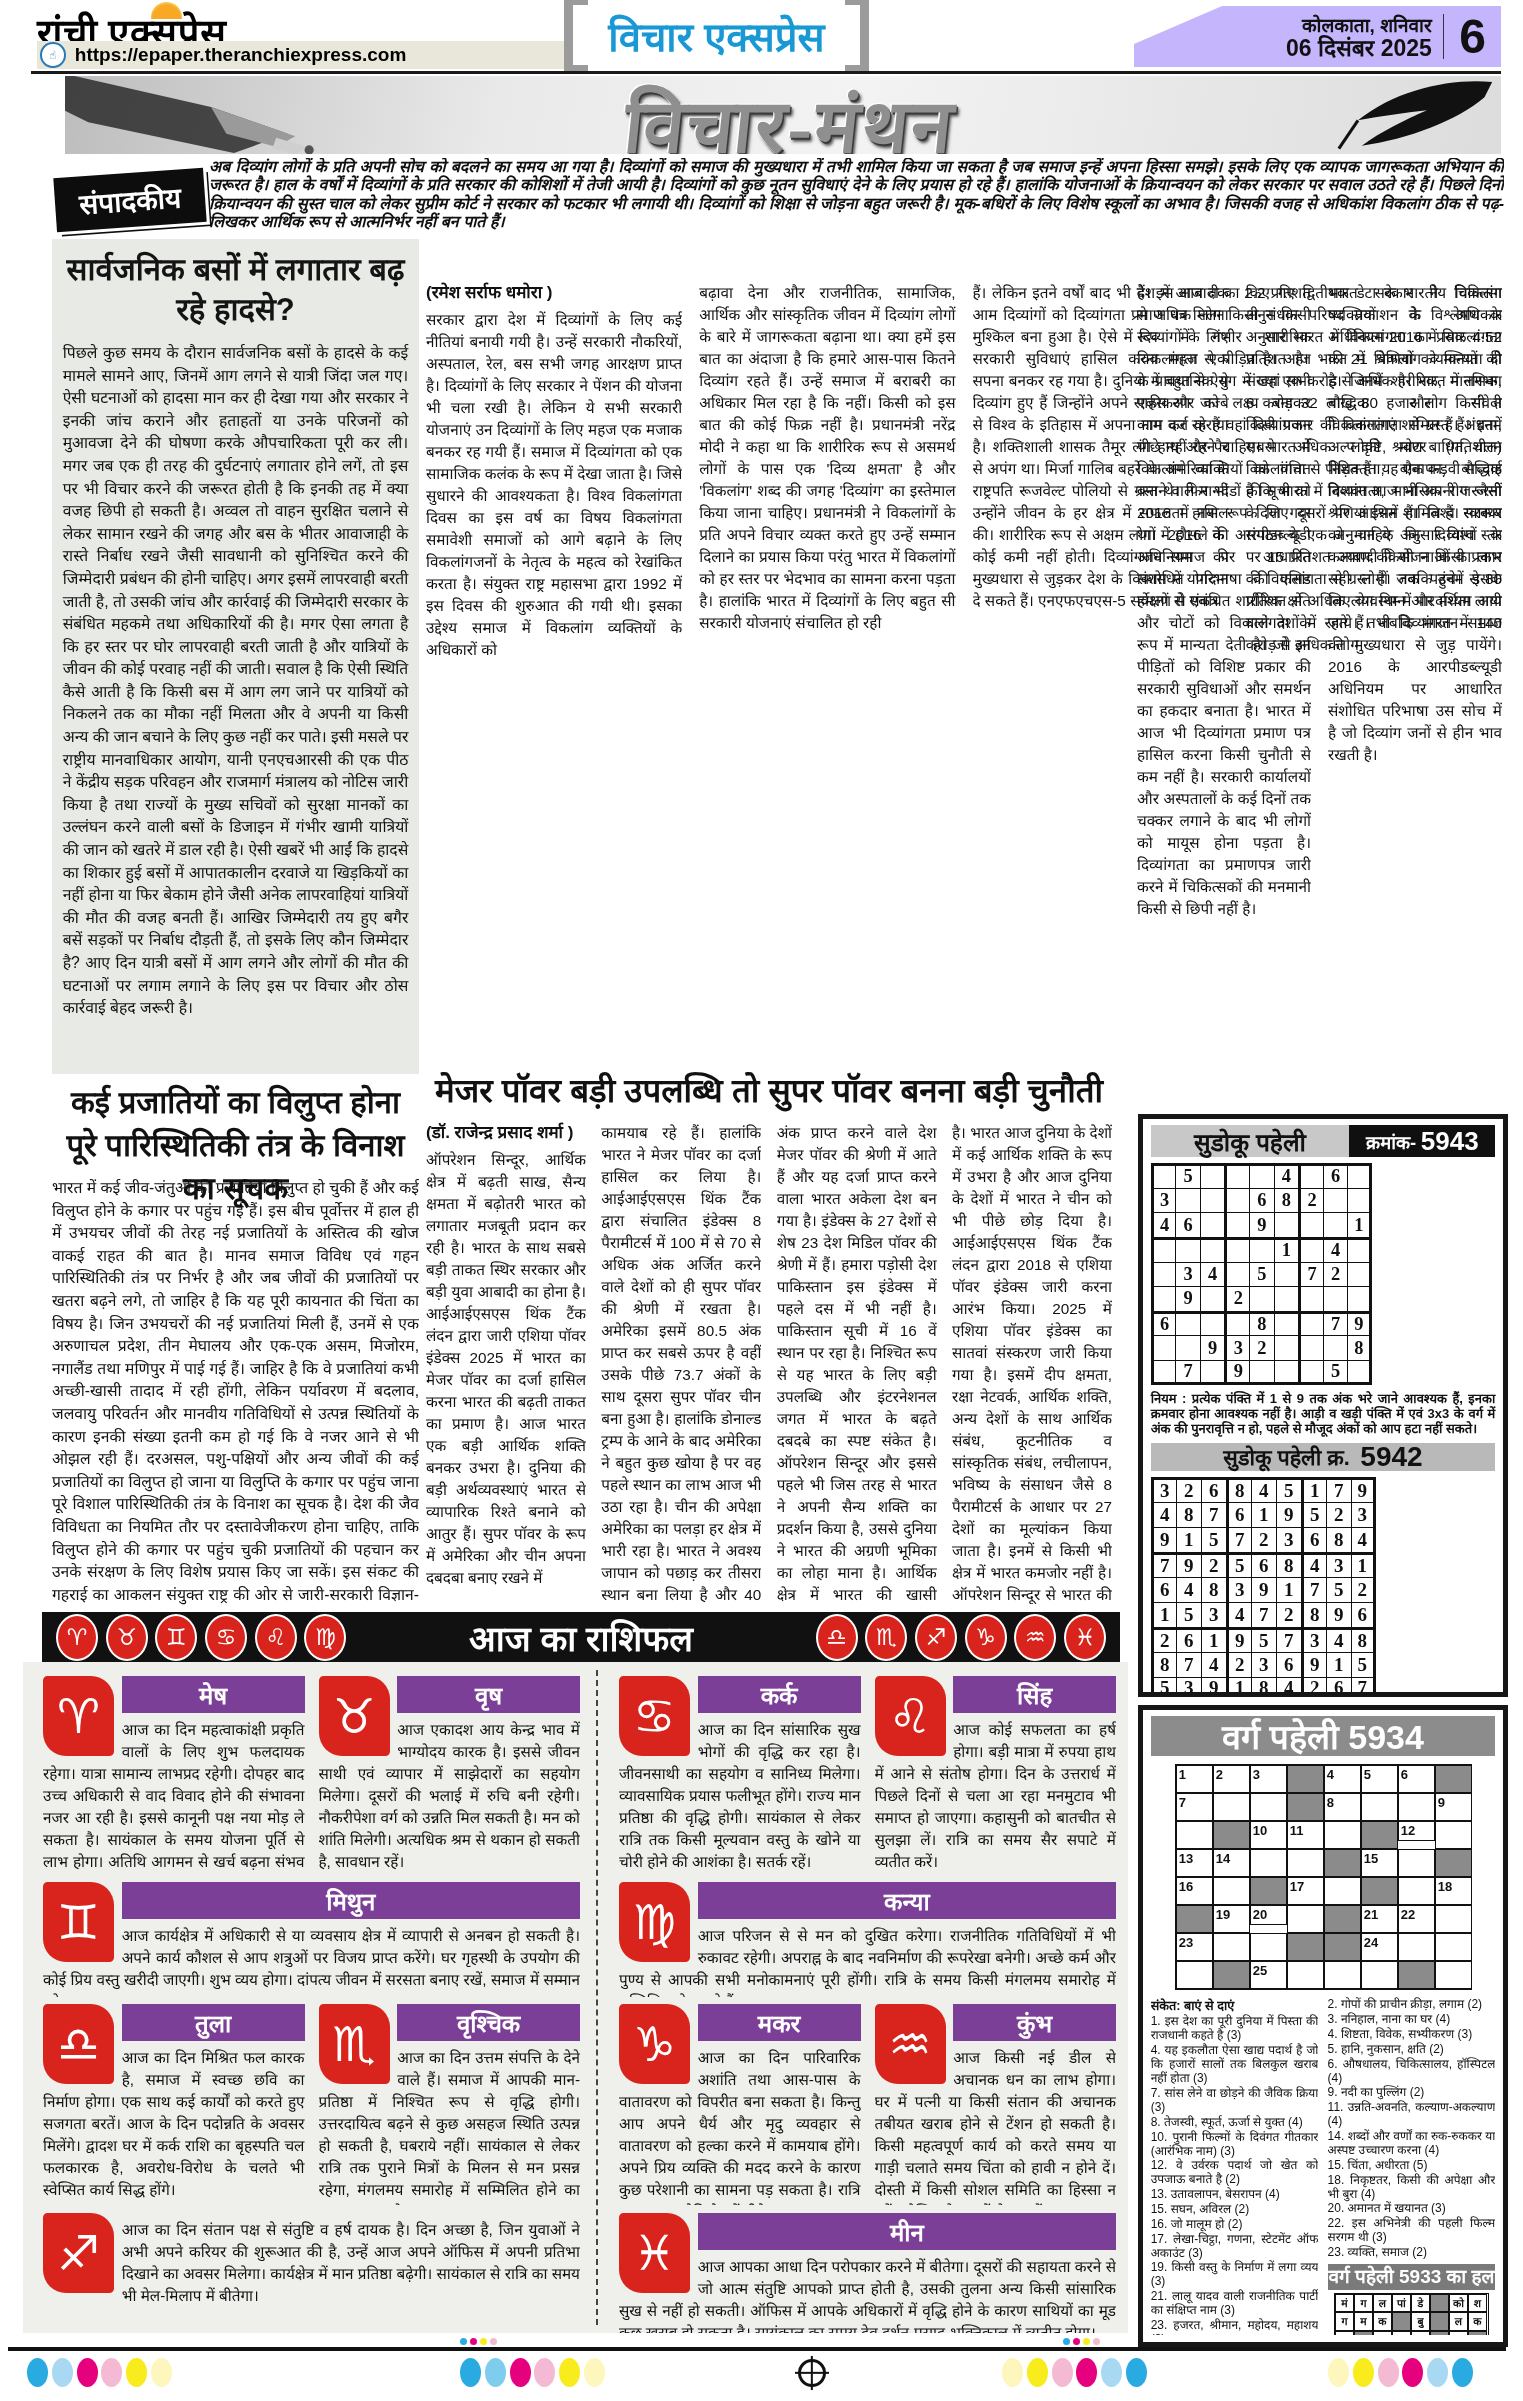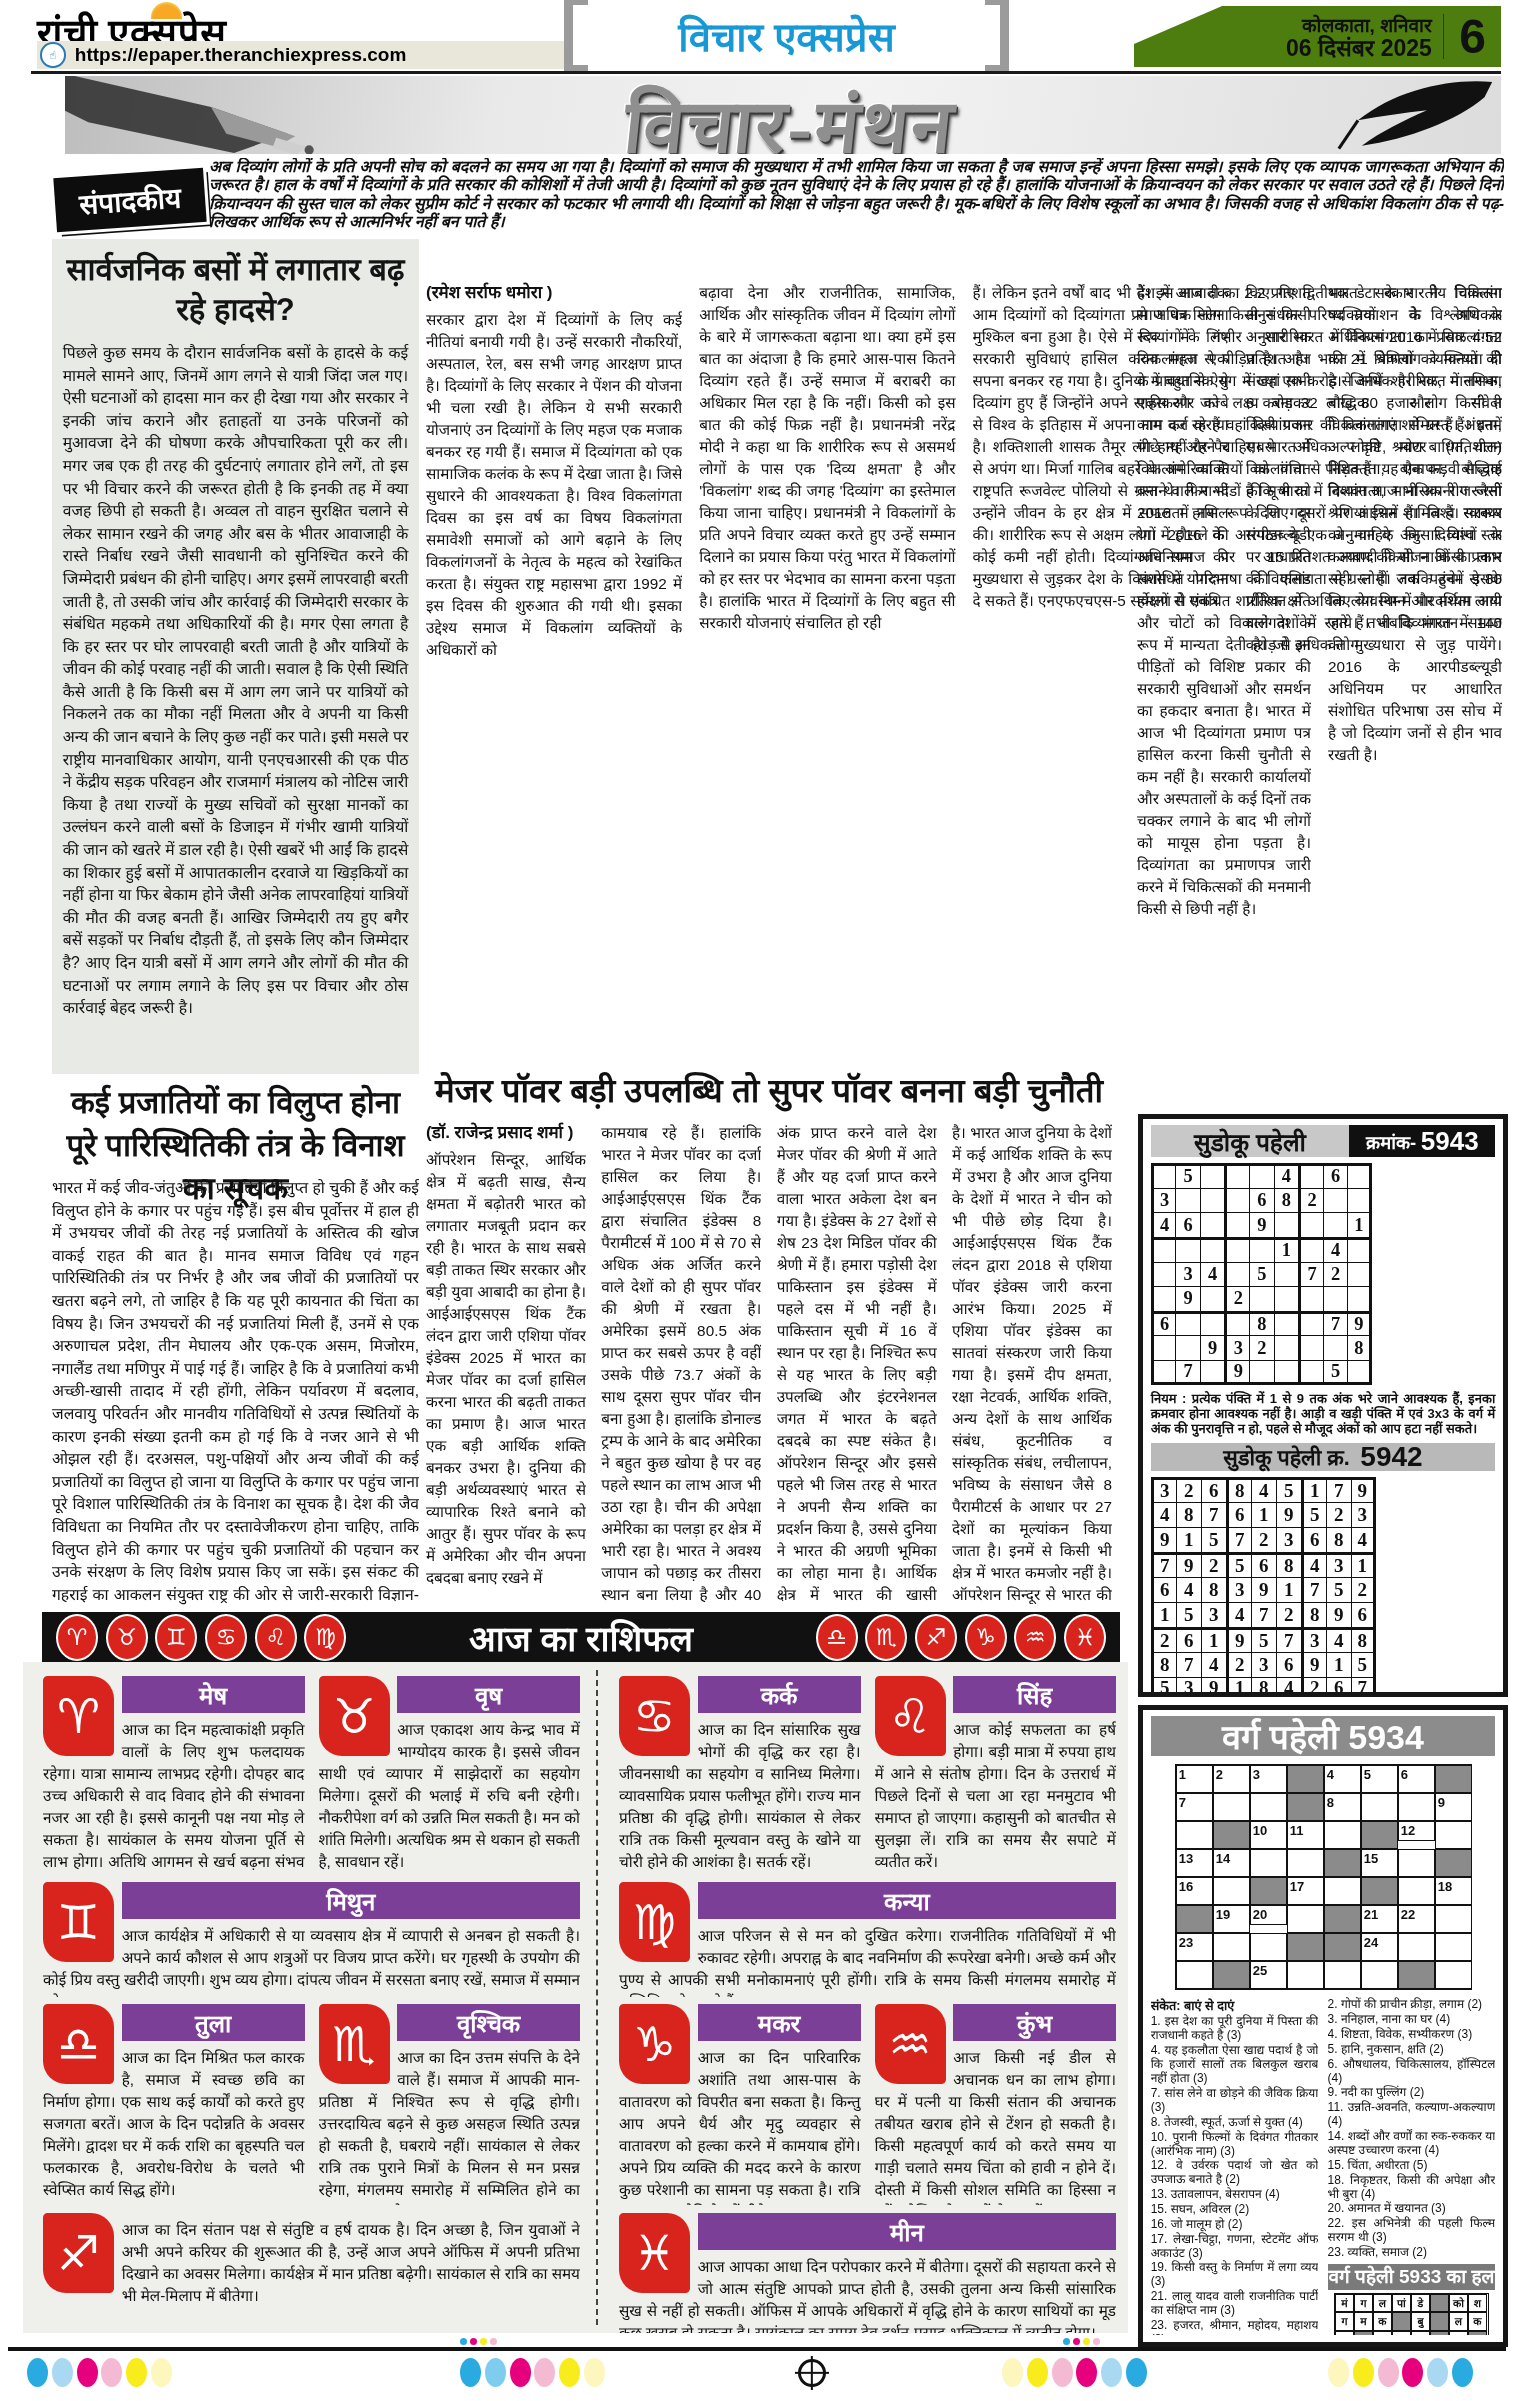--- a/index.html
+++ b/index.html
@@ -9,26 +9,26 @@
   .masthead{position:absolute;left:0;top:0;width:1523px;height:73px;}
   .logo-wrap{position:absolute;left:37px;top:1.5px;width:460px;height:40px;}
   .sun-icon{position:absolute;left:114px;top:0px;width:31px;height:17px;border-radius:31px 31px 0 0;
             background:radial-gradient(circle at 50% 100%,#f9a826 0 60%,#f4d35e 75%,transparent 76%);}
   .logo-text{position:absolute;left:0;top:3.1px;font-size:38px;font-weight:bold;letter-spacing:0.8px;color:#000;
              font-family:"Liberation Serif","DejaVu Serif",serif;white-space:nowrap;}
   .url-bar{position:absolute;left:37px;top:41px;width:530px;height:28px;background:#e9e6da;display:flex;align-items:center;}
   .url-icon{width:21.5px;height:21.5px;border-radius:50%;background:#fff;border:2.3px solid #2a7ab8;margin-left:3.1px;
             display:flex;align-items:center;justify-content:center;font-size:11.5px;color:#2a7ab8;}
   .url-text{font-size:19px;font-weight:bold;margin-left:9.2px;color:#000;}
-  .center-title{position:absolute;left:564px;top:3.1px;width:445px;height:64px;display:flex;align-items:center;justify-content:space-between;}
+  .center-title{position:absolute;left:564px;top:3.1px;width:445px;height:64px;display:flex;align-items:center;justify-content:flex-start;}
   .bracket{width:15.3px;height:60px;}
   .bracket.bl{border-left:9.2px solid #9b9b9b;border-top:7.7px solid #9b9b9b;border-bottom:7.7px solid #9b9b9b;}
   .bracket.br{border-right:9.2px solid #9b9b9b;border-top:7.7px solid #9b9b9b;border-bottom:7.7px solid #9b9b9b;}
   .edition-title{font-size:40px;font-weight:bold;color:#1899d6;margin:0 20px;white-space:nowrap;}
-  .date-box{position:absolute;left:1134px;top:6.1px;width:367px;height:61px;background:#4d7c0f;
+  .date-box{position:absolute;left:1134px;top:6.1px;width:367px;height:61px;background:#c4b5fd;
             clip-path:polygon(24% 0,100% 0,100% 100%,0 100%,0 62%);display:flex;align-items:center;justify-content:flex-end;}
   .date-lines{text-align:right;font-weight:bold;line-height:23px;padding-right:10.7px;}
   .date-line1{font-size:19px;}
   .date-line2{font-size:23px;}
   .date-vline{width:1.5px;height:45px;background:#333;}
   .page-num{font-size:48px;font-weight:bold;width:57px;text-align:center;}
   .mast-rule{position:absolute;left:31px;top:71px;width:1470px;height:3.1px;background:#1a1a1a;}
   
   .banner{position:absolute;left:65px;top:76px;width:1436px;height:78px;overflow:hidden;
           background:linear-gradient(100deg,#bdbdbd 0%,#e9e9e9 30%,#f3f3f3 55%,#dcdcdc 100%);}

